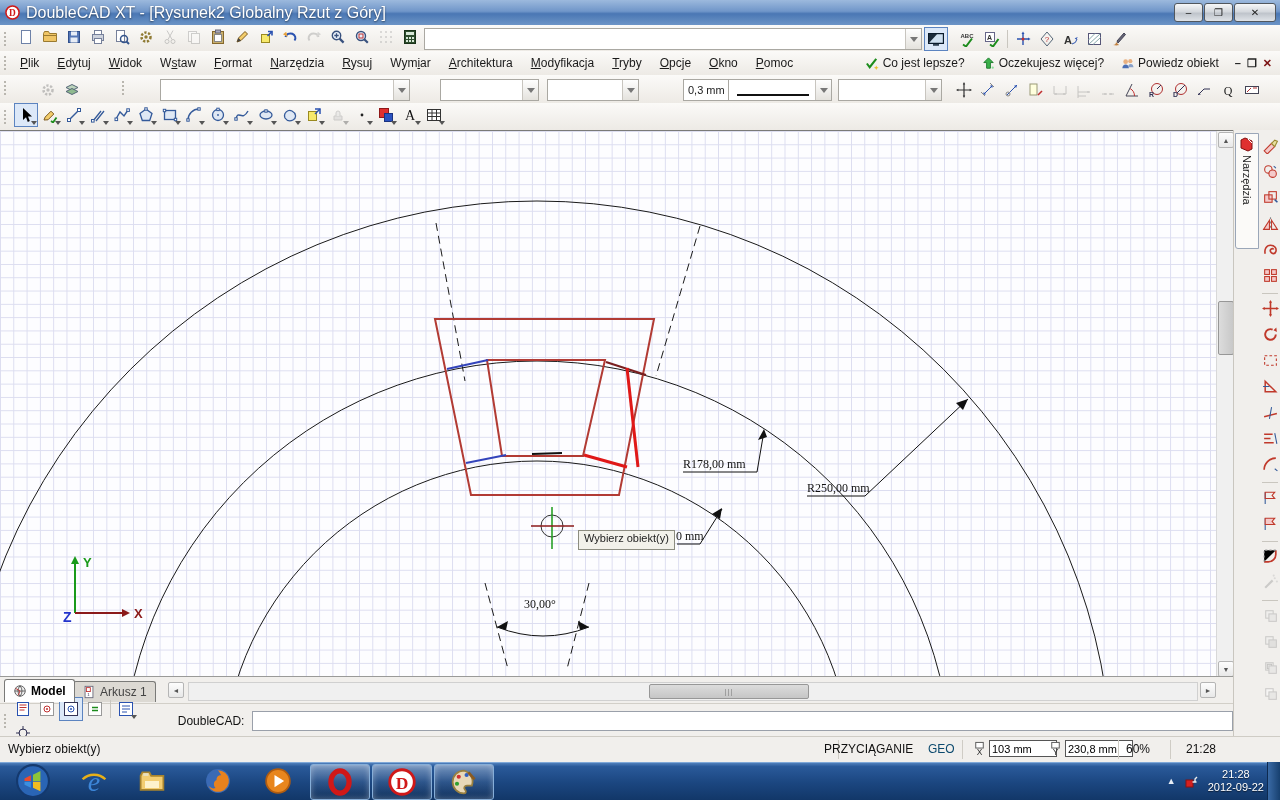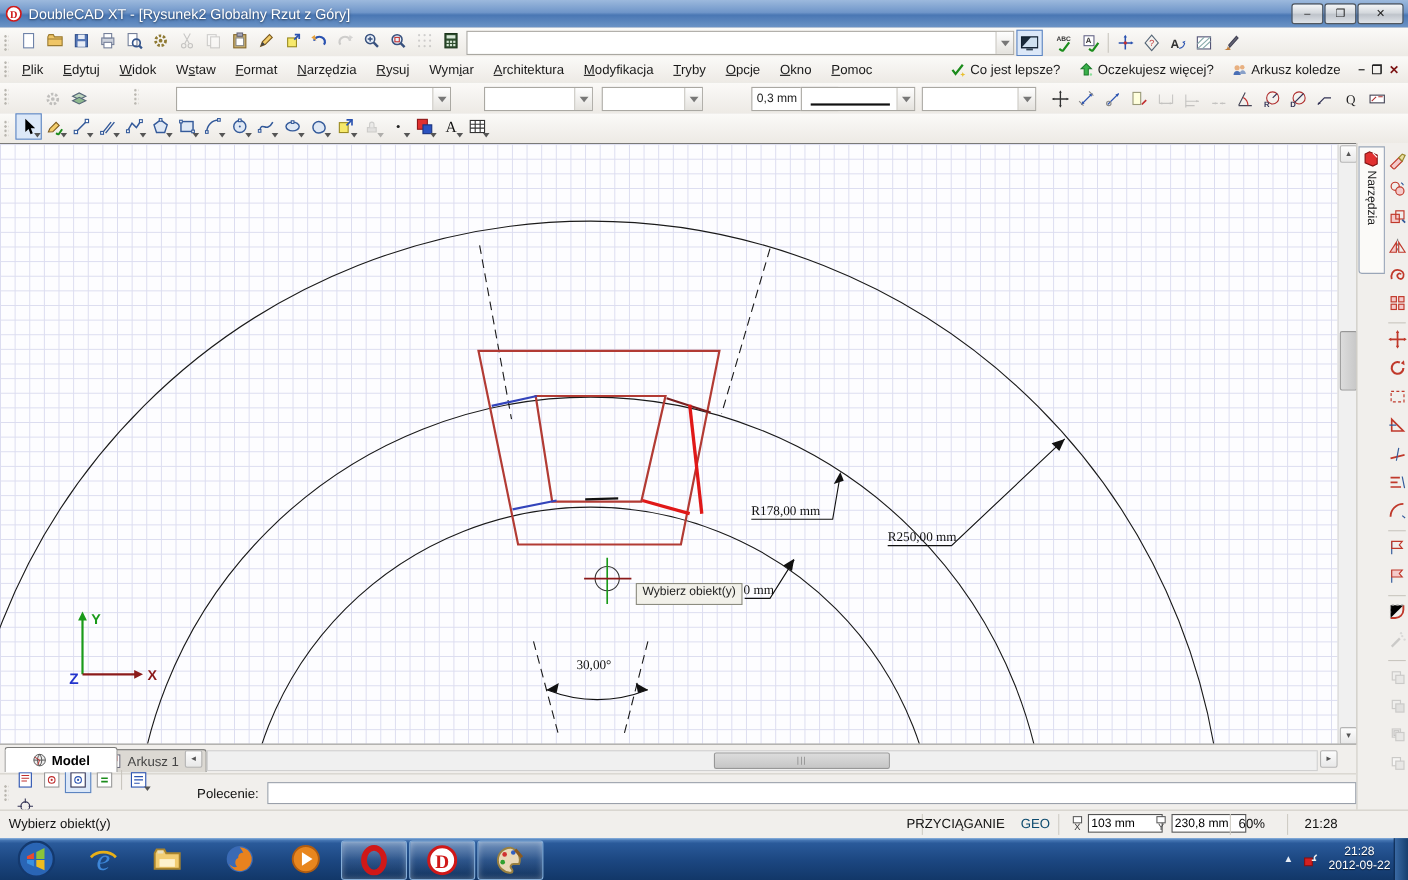--- a/index.html
+++ b/index.html
@@ -3,21 +3,21 @@
 <meta charset="utf-8">
 <style>
   html,body{margin:0;padding:0;}
   #screen{position:relative;width:1280px;height:800px;overflow:hidden;
     font-family:"Liberation Sans",sans-serif;font-size:12px;background:#e8e6e2;
     -webkit-font-smoothing:antialiased;}
   
   #titlebar{position:absolute;left:0;top:0;width:1280px;height:25px;
     background:linear-gradient(180deg,#9cb9dd 0%,#7096c9 45%,#4a77b4 55%,#6c94c6 100%);
     border-bottom:1px solid #2d5791;display:flex;align-items:center;color:#fff;}
-  #title-text{margin-left:6px;text-shadow:0 1px 2px rgba(0,0,0,.55);font-size:13px;white-space:nowrap;}
+  #title-text{margin-left:6px;text-shadow:0 1px 2px rgba(0,0,0,.55);font-size:16px;white-space:nowrap;}
   #win-buttons{position:absolute;right:4px;top:3px;display:flex;gap:1px;}
   .winbtn{width:27px;height:17px;border:1px solid #51575e;border-radius:3px;
     background:linear-gradient(#f6f7f8,#d4d8dd 45%,#bfc4cb 55%,#dfe3e8);
     display:flex;align-items:center;justify-content:center;font-size:10px;color:#222;line-height:1;}
   .winbtn.close{width:40px;}
   
   .toolbar{position:absolute;left:0;width:1280px;background:linear-gradient(#fbfaf8,#edeae5);
     border-bottom:1px solid #d2cfc8;}
   #toolbar1{top:25px;height:26px;}
   #menubar{top:51px;height:24px;display:flex;align-items:center;}
@@ -64,21 +64,21 @@
   
   #sidepanel{position:absolute;left:1233px;top:130px;width:47px;height:632px;background:#f1efec;border-left:1px solid #c9c6bf;}
   #side-tab{position:absolute;left:1px;top:3px;width:22px;height:112px;background:#fbfaf8;
     border:1px solid #9aa6b8;border-radius:0 0 0 3px;display:flex;flex-direction:column;align-items:center;padding-top:2px;}
   #side-tab-label{writing-mode:vertical-rl;font-size:11px;color:#222;margin-top:3px;}
   #side-icons{position:absolute;left:25px;top:4px;width:22px;display:flex;flex-direction:column;align-items:center;}
   .sbicon{margin:3px 0;}
   .ssep{width:16px;height:1px;background:#c9c6bf;margin:3px 0;}
   
   #tabsrow{position:absolute;left:0;top:676px;width:1233px;height:27px;background:#f1efec;border-top:1px solid #9a9a98;}
-  .sheettab{position:absolute;top:2px;height:22px;display:flex;align-items:center;gap:4px;padding:0 24px;
+  .sheettab{position:absolute;top:2px;height:22px;display:flex;align-items:center;gap:4px;padding:0 8px;
     border:1px solid #7a7a78;border-bottom:none;border-radius:3px 3px 0 0;font-size:12px;}
   .sheettab.active{background:#fff;font-weight:bold;z-index:2;}
   .sheettab.inactive{background:#dcd9d3;color:#444;top:4px;height:20px;}
   #hscroll{position:absolute;left:188px;top:5px;width:1008px;height:17px;background:#f0f0f0;border:1px solid #d0d0d0;}
   #hthumb{position:absolute;left:460px;top:1px;width:158px;height:13px;background:linear-gradient(#dcdcdc,#c6c6c6);
     border:1px solid #979797;border-radius:2px;display:flex;align-items:center;justify-content:center;color:#888;font-size:8px;letter-spacing:1px;}
   
   #cmdrow{position:absolute;left:0;top:703px;width:1233px;height:33px;background:#f1efec;border-top:1px solid #d2cfc8;
     display:flex;align-items:center;}
   #cmd-label{margin-left:20px;font-size:12px;color:#111;}
@@ -392,21 +392,21 @@
         </span>
         <span class="menu-extra">
           <span class="ic">
             <svg viewBox="0 0 16 16" width="15" height="15">
               <circle cx="6" cy="6" r="2.5" fill="#e8b080"></circle>
               <path d="M2.5 13c0-2.5 1.5-4 3.5-4s3.5 1.5 3.5 4z" fill="#4a6fb5"></path>
               <circle cx="11" cy="5.5" r="2.2" fill="#e8b080"></circle>
               <path d="M8.5 12c.3-2.2 1.3-3.5 3-3.5 1.6 0 2.6 1.3 3 3.5z" fill="#88a0c8"></path>
             </svg>
           </span>
-          <span>Arkusz koledze</span>
+          <span>Powiedz obiekt</span>
         </span>
       </div>
     <div id="child-controls">
       <span>–</span>
       <span>❐</span>
       <span style="color:#7a1010;">✕</span>
     </div>
   </div>
 
   <div id="toolbar2" class="toolbar">
@@ -985,21 +985,21 @@
           <span class="caret"></span>
         </span><span class="tbtn">
           <span class="ic">
             <svg viewBox="0 0 16 16" width="16" height="16">
               <circle cx="8" cy="8" r="4" fill="none" stroke="#335"></circle>
               <path d="M8 1v4M8 11v4M1 8h4M11 8h4" stroke="#335"></path>
             </svg>
           </span>
           <span class="caret"></span>
         </span></span>
-    <span id="cmd-label">Polecenie:</span>
+    <span id="cmd-label">DoubleCAD:</span>
     <input id="cmd-input" type="text" value="" style="">
   </div>
 
   <div id="statusbar">
     <span id="status-msg">Wybierz obiekt(y)</span>
     <span class="ssepv" style="left:838px;"></span>
     <span id="snap-label">PRZYCIĄGANIE</span>
     <span id="geo-label">GEO</span>
     <span class="ssepv" style="left:962px;"></span>
     <div class="coordbox" style="left:972px;">

